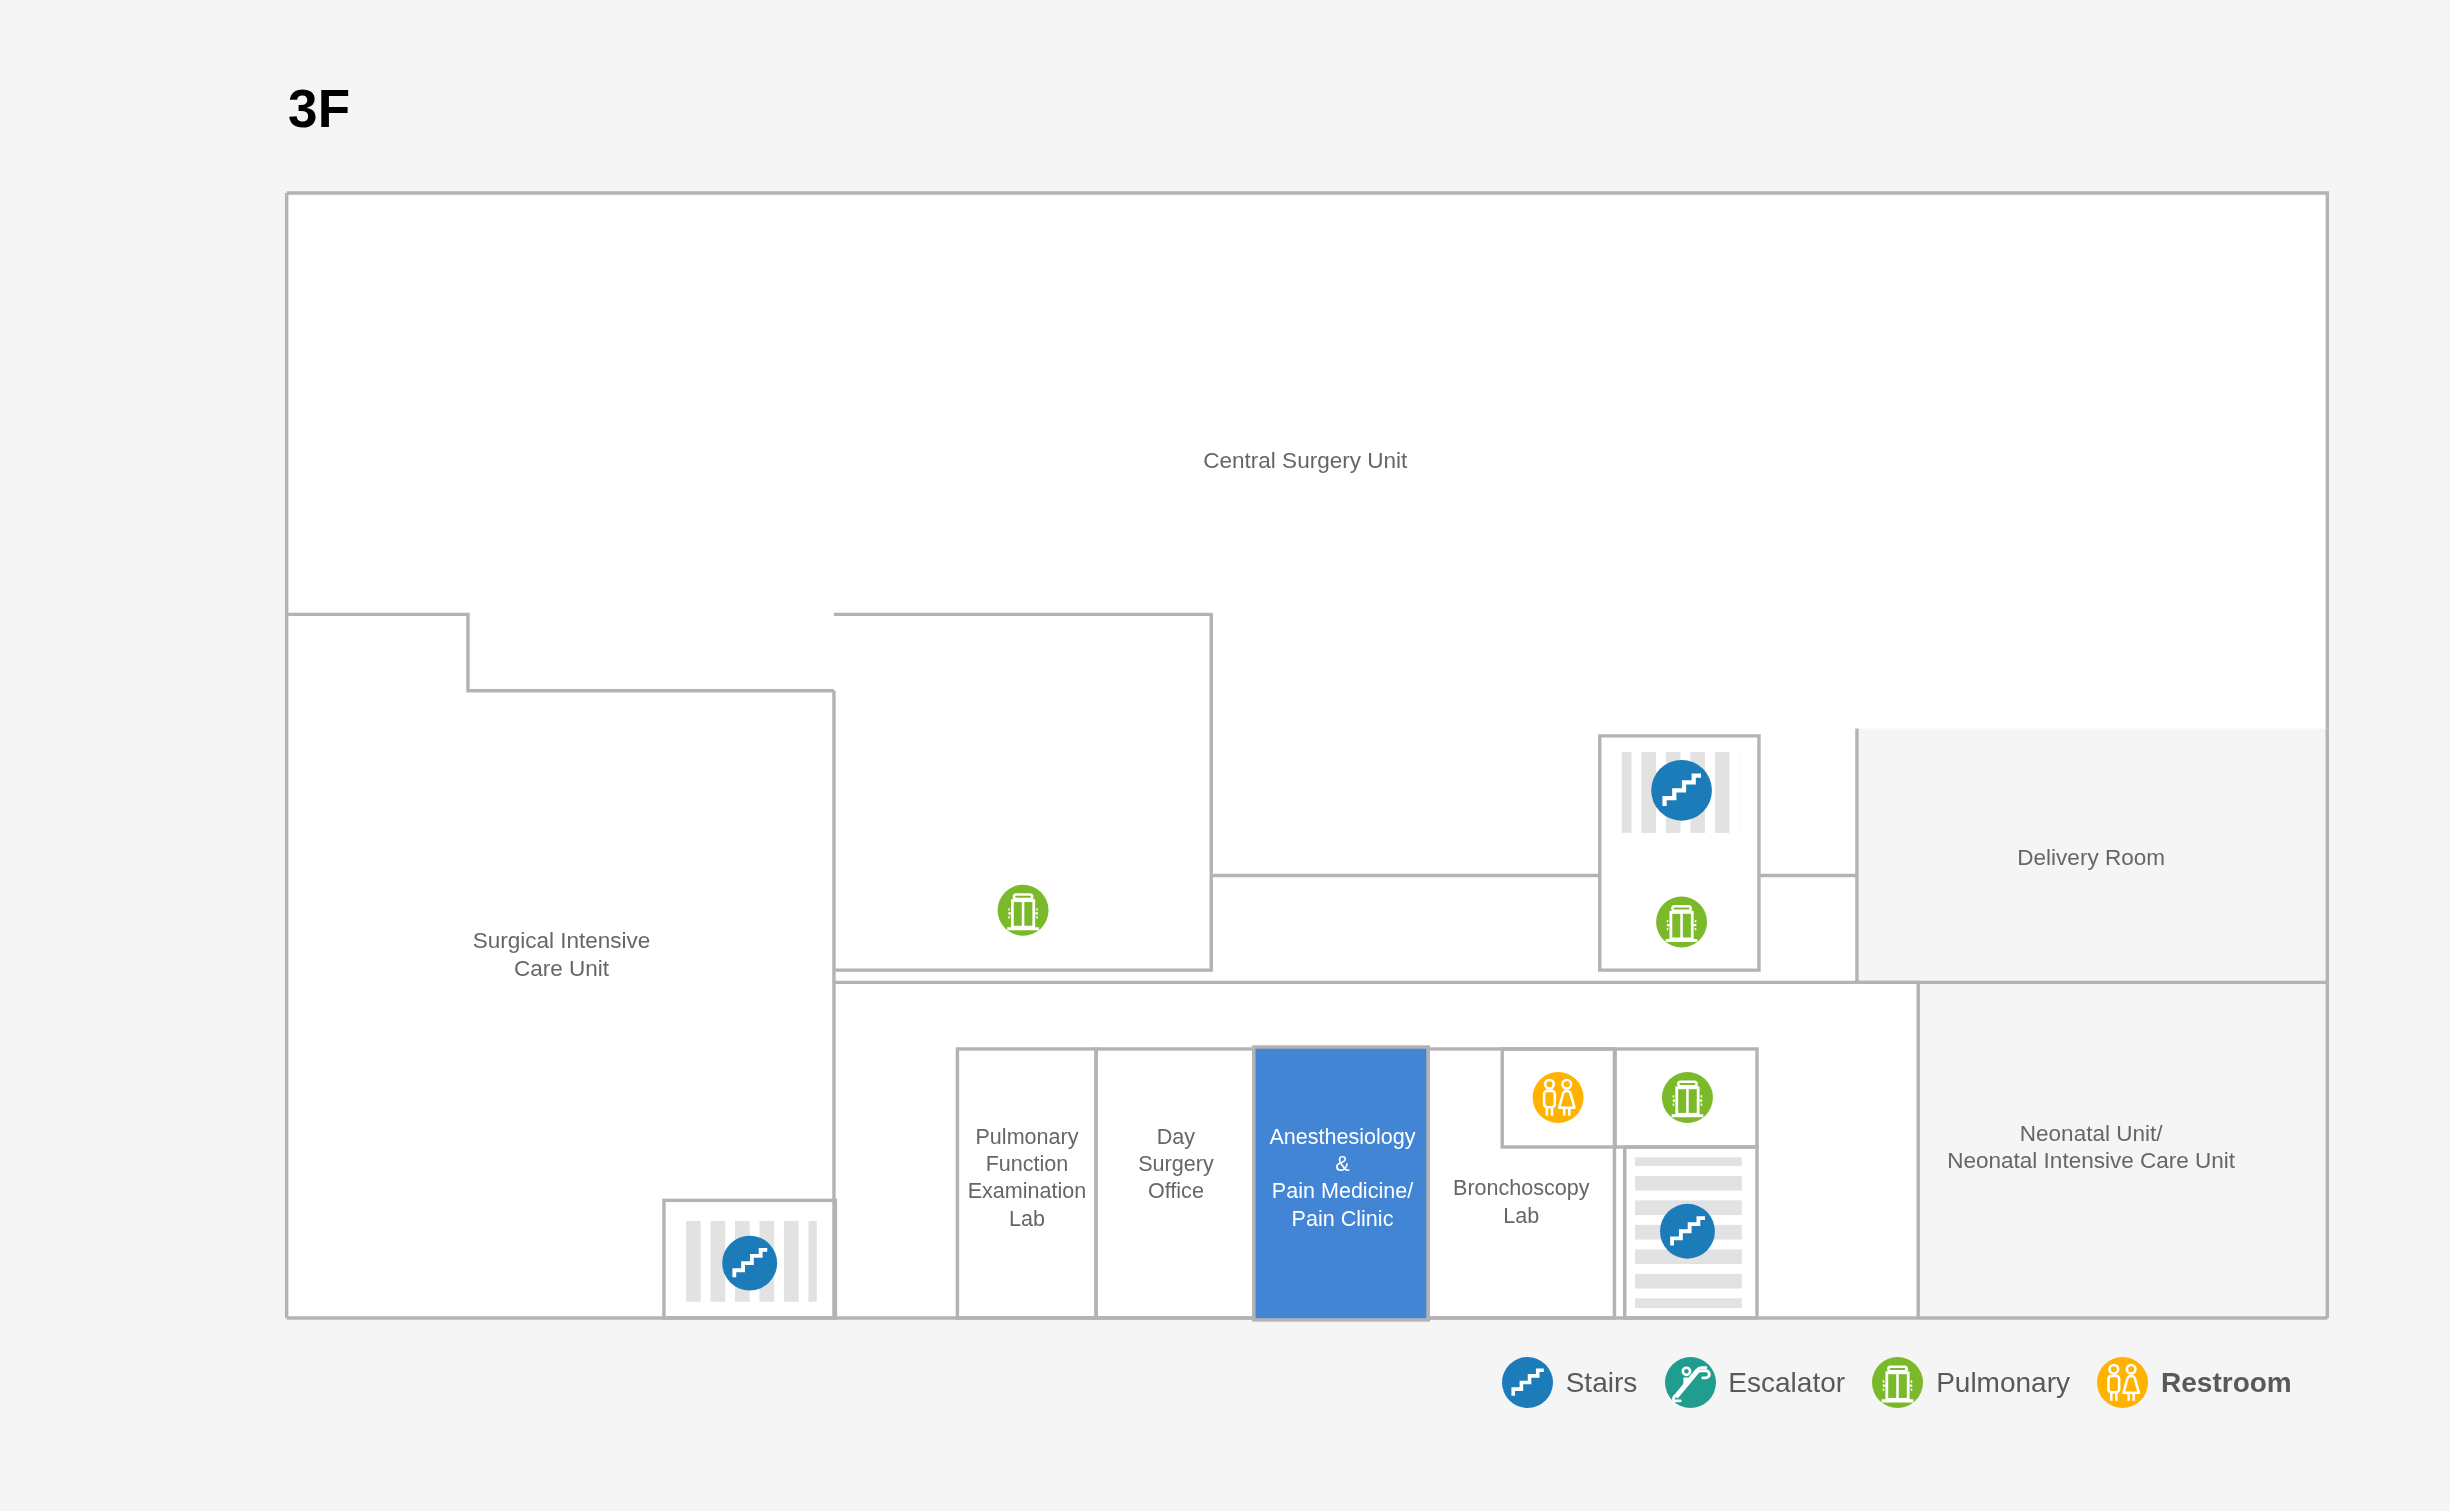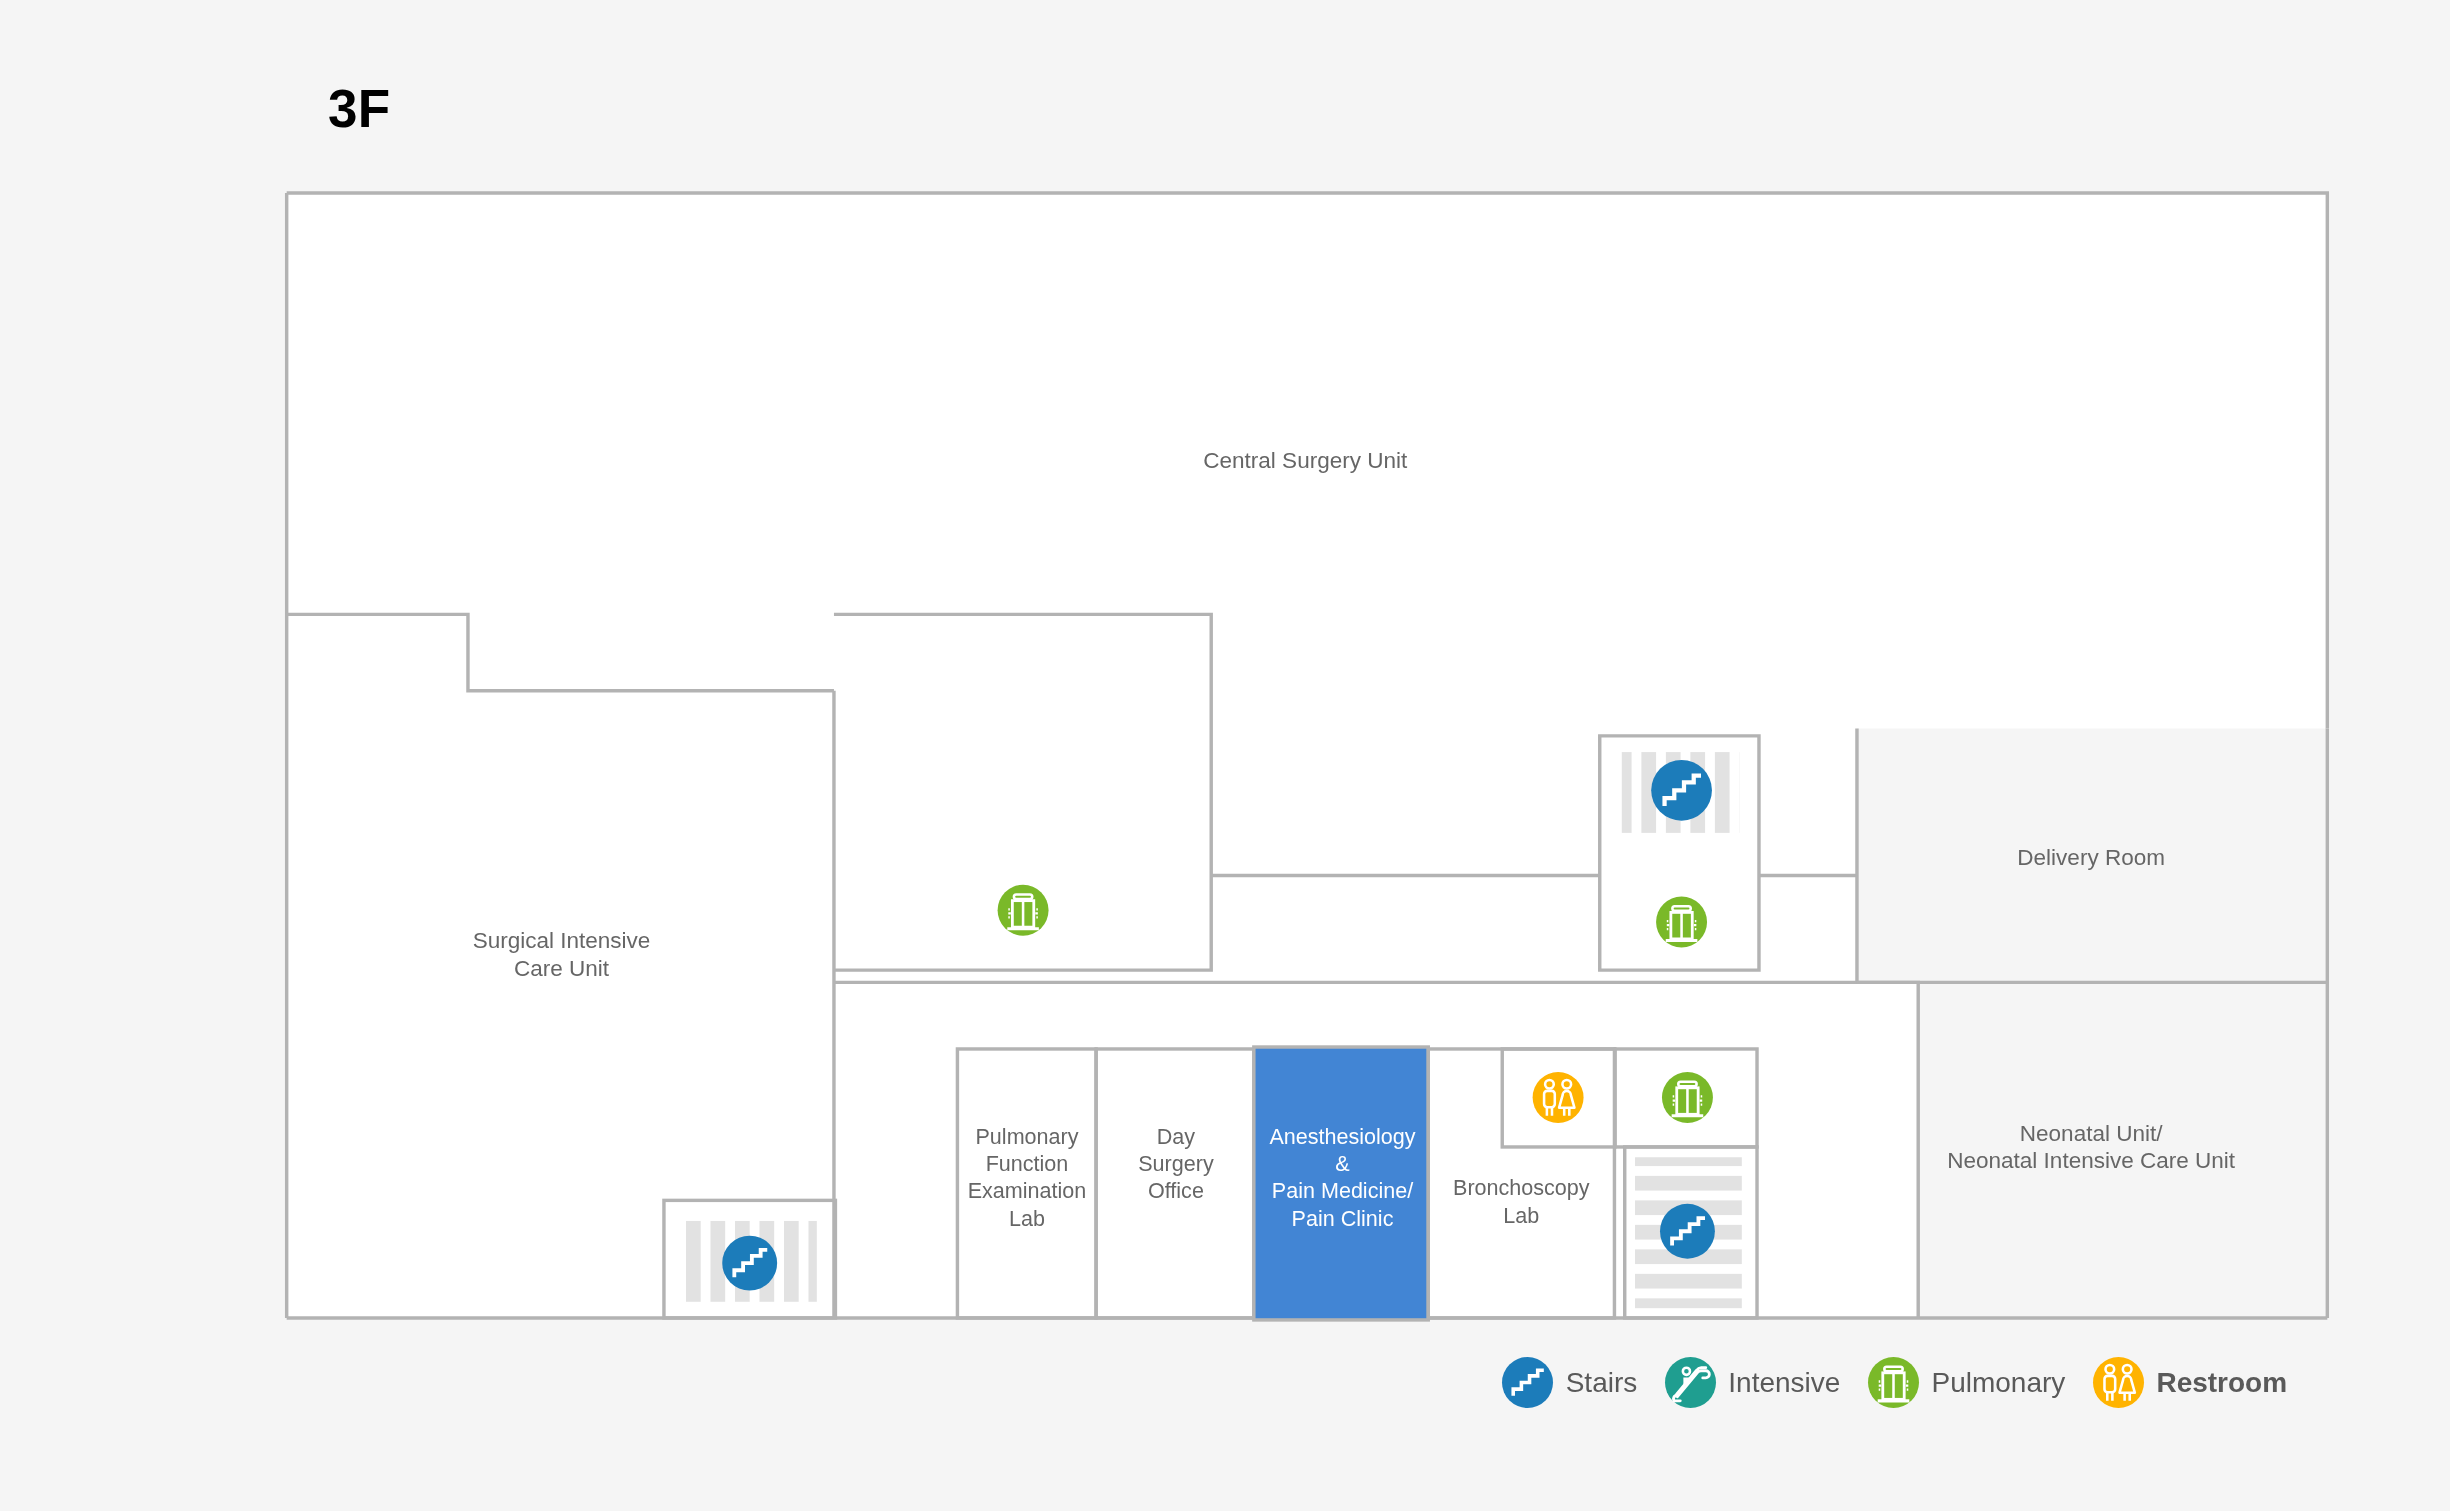--- a/index.html
+++ b/index.html
@@ -16,21 +16,20 @@
   }
   #floor-title {
     position: absolute;
     left: 288px;
     top: 82px;
     font-size: 53px;
     font-weight: 700;
     color: #000000;
     letter-spacing: 0.2px;
     line-height: 1;
-    margin-left: 40px;
   }
   #plan-svg {
     position: absolute;
     left: 0;
     top: 0;
   }
   .room-label {
     fill: #666666;
     font-family: "Liberation Sans", sans-serif;
     font-size: 46px;
@@ -280,21 +279,21 @@
   <div class="legend-item">
     <div class="legend-icon" style="background:#1f9e90;">
       <svg width="51" height="51" viewBox="0 0 100 100" aria-hidden="true">
         <path d="M24 78 L64 30 A9 9 0 0 1 71 27 L80 27 A7 7 0 0 1 80 41 L74 41" fill="none" stroke="#ffffff" stroke-width="5.5" stroke-linejoin="round" stroke-linecap="round"></path>
         <path d="M18 78 L22 74 L62 26 A12 12 0 0 1 71 21 L80 21" fill="none" stroke="#ffffff" stroke-width="5.5" stroke-linejoin="round" stroke-linecap="round"></path>
         <path d="M18 78 A7 7 0 0 0 18 86 L30 86" fill="none" stroke="#ffffff" stroke-width="5.5" stroke-linejoin="round" stroke-linecap="round"></path>
         <circle cx="42" cy="28" r="7" fill="none" stroke="#ffffff" stroke-width="5"></circle>
         <path d="M36 40 L36 54 L50 40 Z" fill="#ffffff"></path>
       </svg>
     </div>
-    <div class="legend-text">Intensive</div>
+    <div class="legend-text">Escalator</div>
   </div>
 
   <div class="legend-item">
     <div class="legend-icon" style="background:#7ab929;">
       <svg width="51" height="51" viewBox="0 0 100 100" aria-hidden="true">
         <rect x="32" y="19" width="36" height="9" rx="4.5" fill="none" stroke="#ffffff" stroke-width="5"></rect>
         <rect x="29" y="31" width="42" height="52" fill="none" stroke="#ffffff" stroke-width="5.5"></rect>
         <line x1="50" y1="31" x2="50" y2="83" stroke="#ffffff" stroke-width="5"></line>
         <line x1="19" y1="86" x2="81" y2="86" stroke="#ffffff" stroke-width="6"></line>
         <path d="M21 48 L24 48 M21 56 L26 56 M21 64 L24 64" stroke="#ffffff" stroke-width="4.5"></path>

